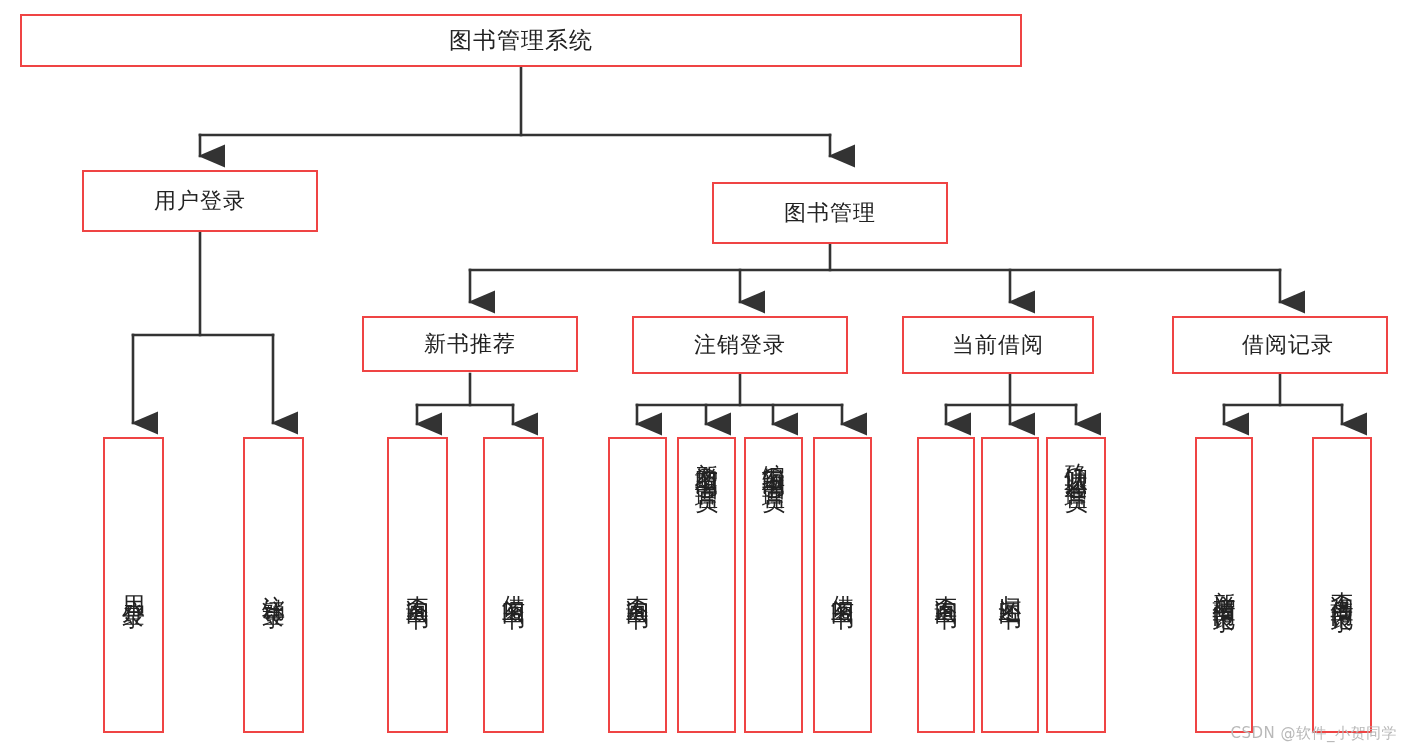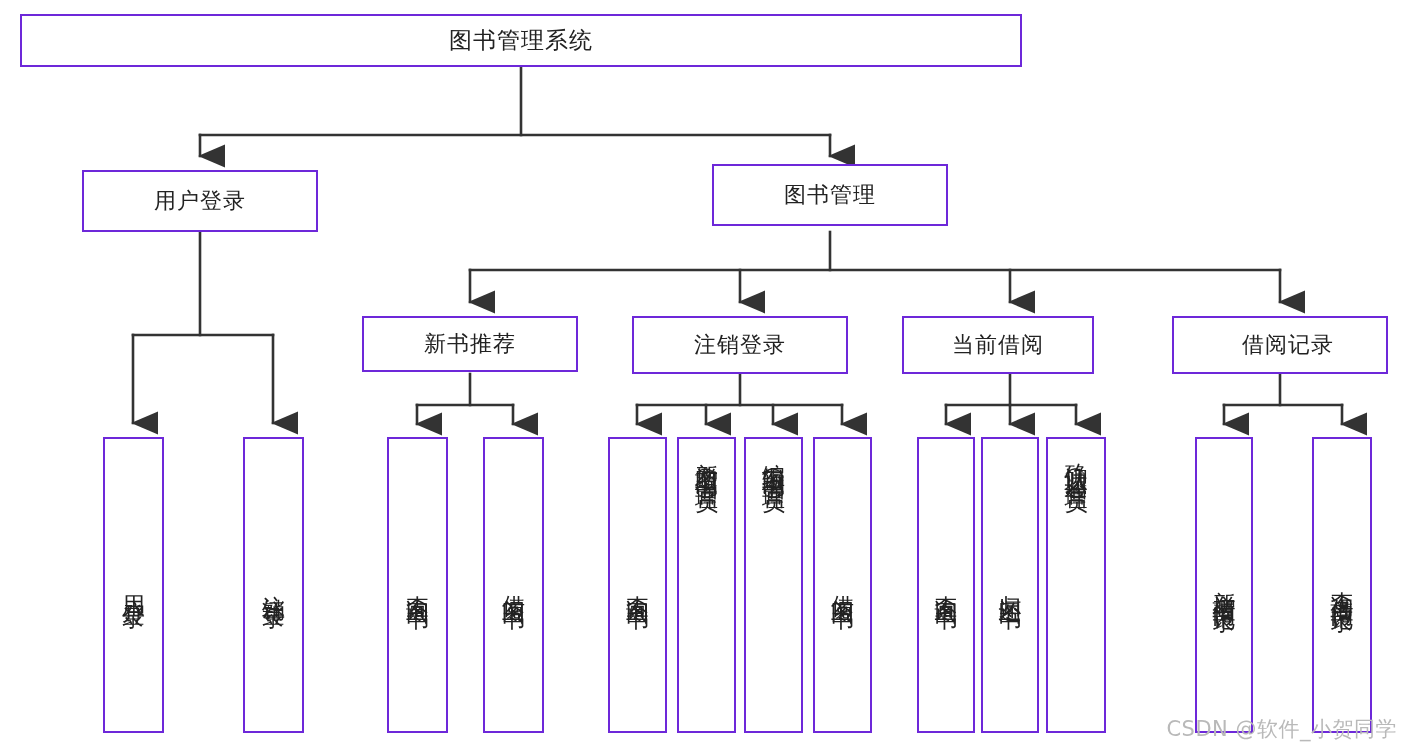--- a/index.html
+++ b/index.html
@@ -23,21 +23,21 @@
     left: 0;
     top: 0;
     width: 1405px;
     height: 747px;
     pointer-events: none;
   }
   .node {
     position: absolute;
     box-sizing: border-box;
     background: #ffffff;
-    border: 2px solid #6d28d9;
+    border: 2px solid #ef4444;
     display: flex;
     align-items: center;
     justify-content: center;
     color: #222222;
     z-index: 2;
   }
   .node .label {
     display: block;
     text-align: center;
     line-height: 1.18;
@@ -67,21 +67,21 @@
     margin: 0 auto;
   }
   .node.vert.center-text {
     align-items: center;
     padding-top: 0;
   }
   .watermark {
     position: absolute;
     right: 8px;
     bottom: 4px;
-    font-size: 21px;
+    font-size: 15px;
     color: #b9b9b9;
     letter-spacing: 0.5px;
     z-index: 5;
     white-space: nowrap;
   }
 </style>
 </head>
 <body>
 
 <div id="canvas">
@@ -141,21 +141,21 @@
   </svg>
 
   <div class="node root horiz" style="left:20px; top:14px; width:1002px; height:53px;">
     <span class="label">图书管理系统</span>
   </div>
 
   <div class="node horiz" style="left:82px; top:170px; width:236px; height:62px;">
     <span class="label">用户登录</span>
   </div>
 
-  <div class="node horiz" style="left:712px; top:164px; width:236px; height:62px;">
+  <div class="node horiz" style="left:712px; top:182px; width:236px; height:62px;">
     <span class="label">图书管理</span>
   </div>
 
   <div class="node horiz" style="left:362px; top:316px; width:216px; height:56px;">
     <span class="label">新书推荐</span>
   </div>
 
   <div class="node horiz" style="left:632px; top:316px; width:216px; height:58px;">
     <span class="label">注销登录</span>
   </div>

